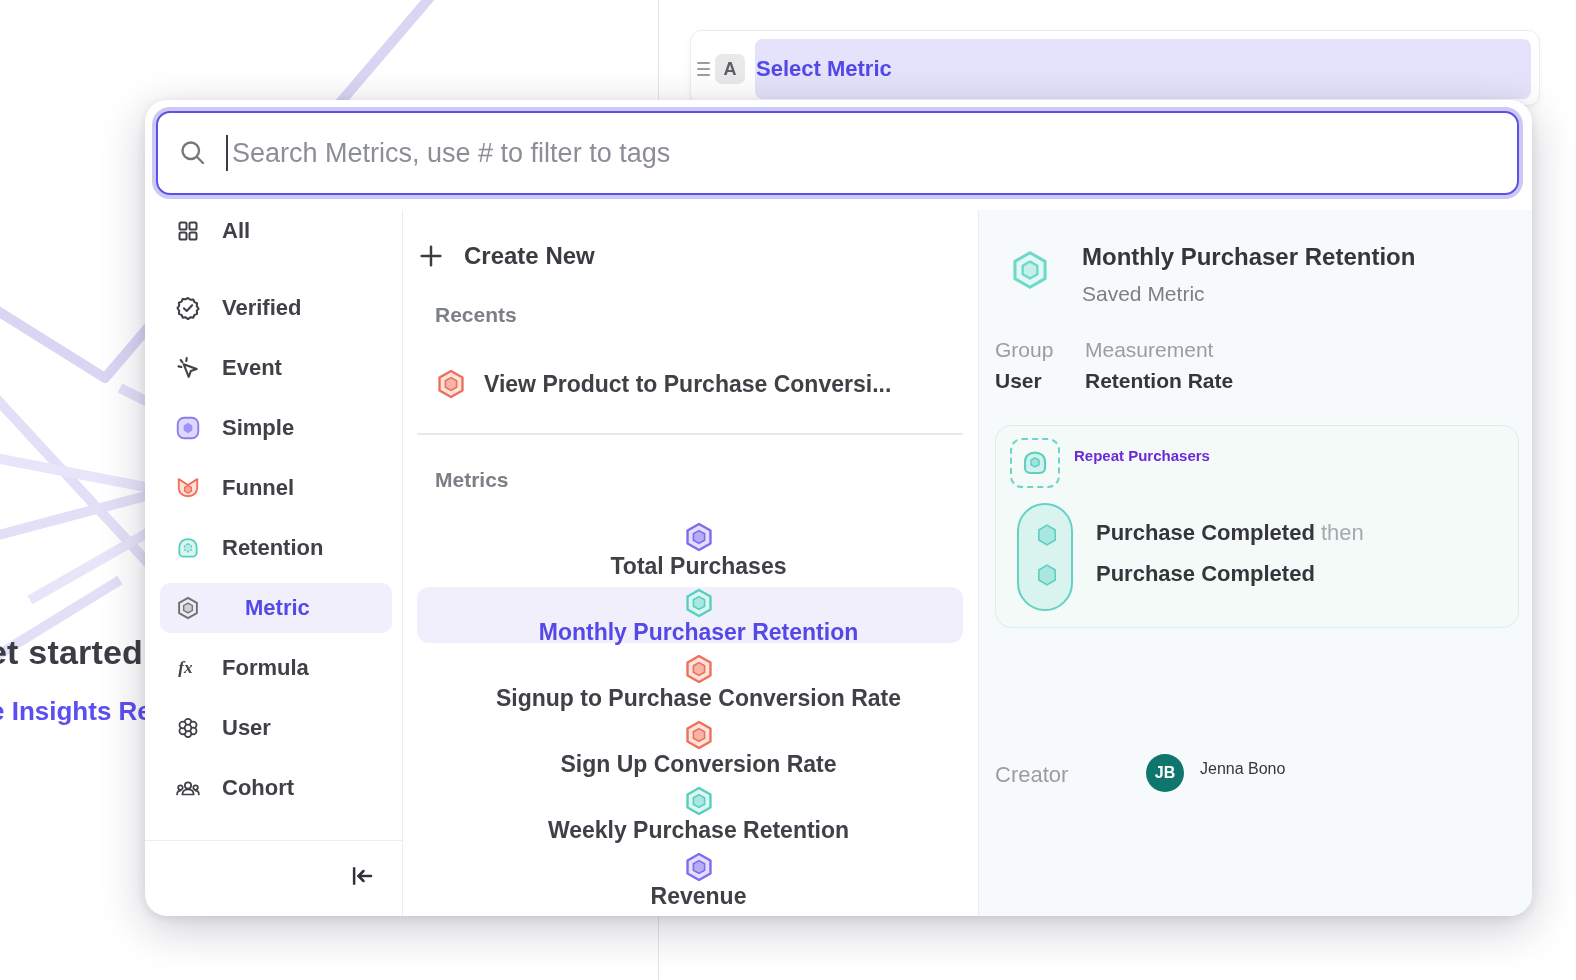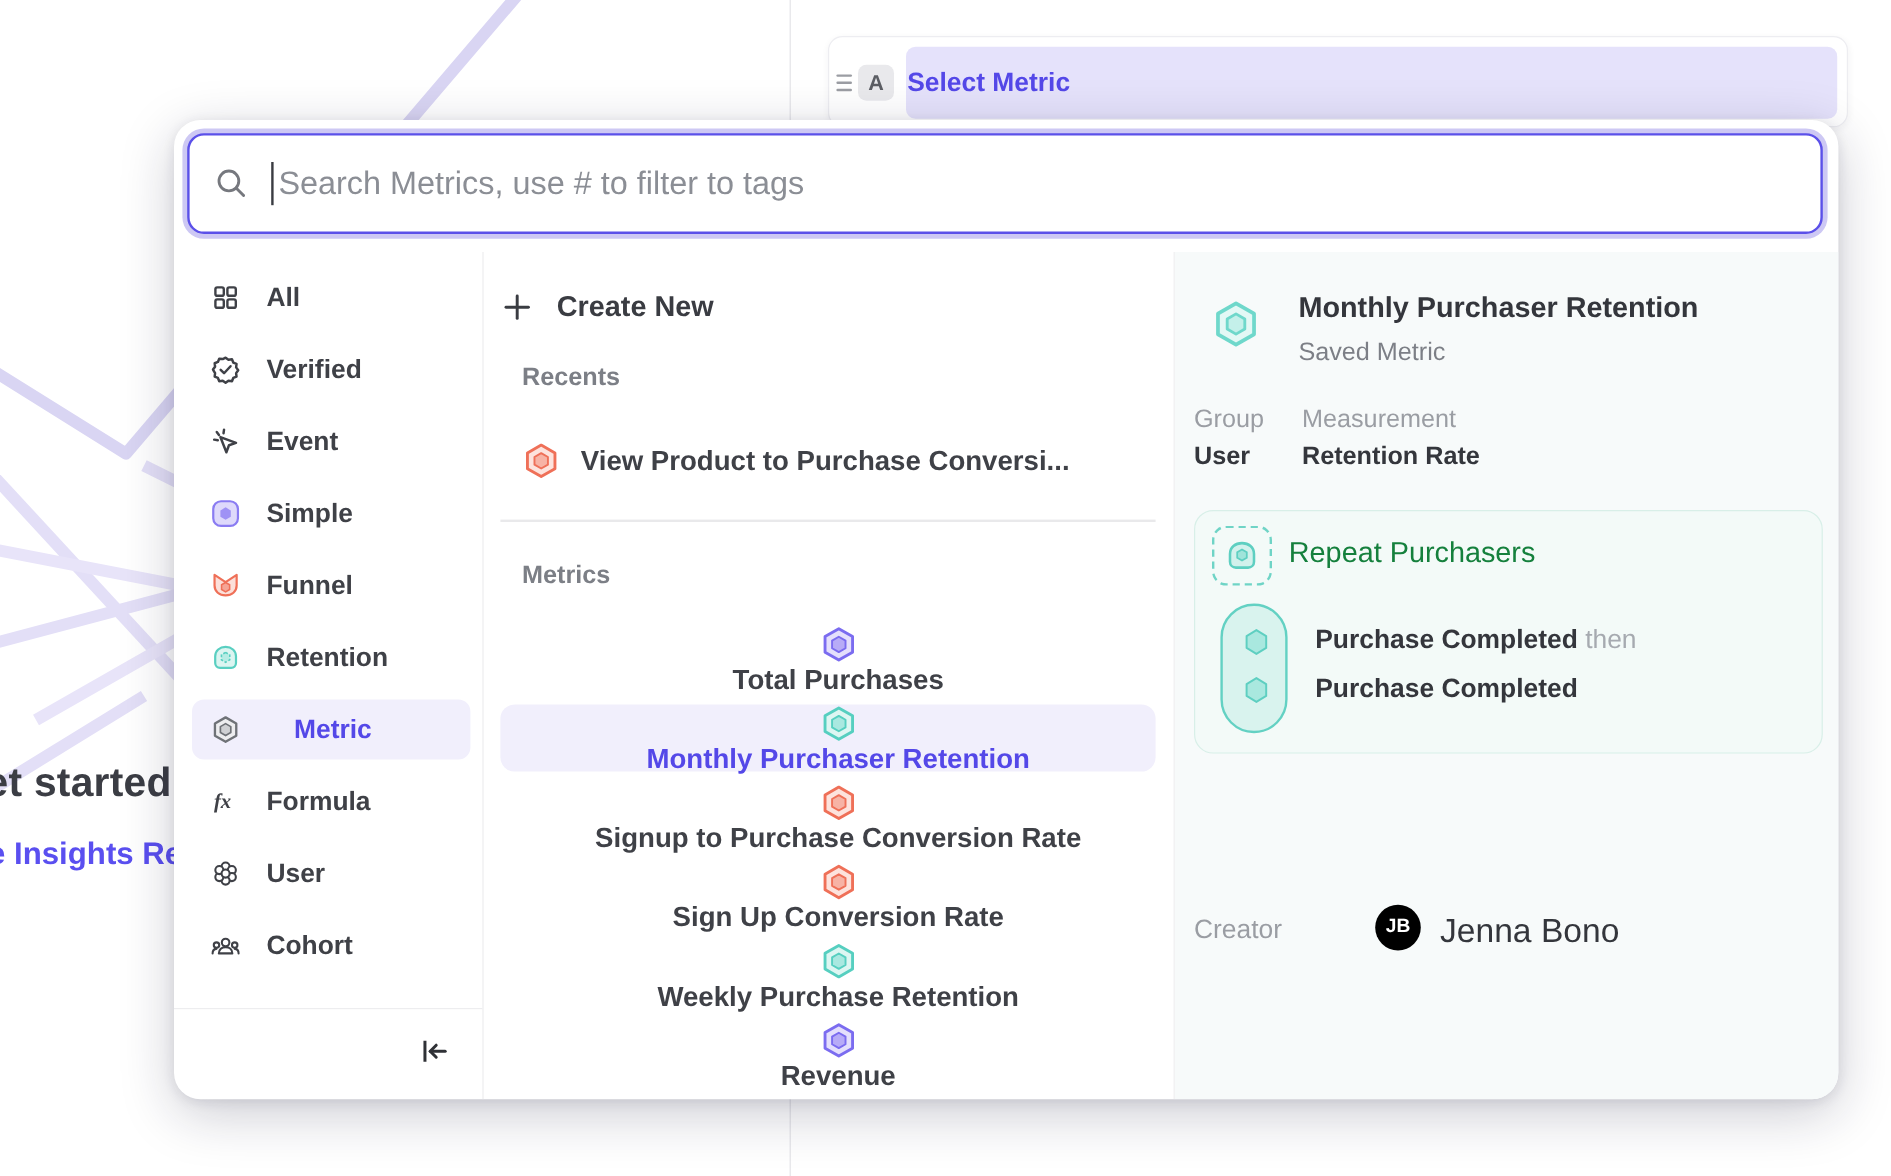--- a/index.html
+++ b/index.html
@@ -57,29 +57,29 @@
   .detail { position:absolute; left:834px; top:110px; right:0; bottom:0; background:#f7fafa; }
   .d-hex { position:absolute; left:29px; top:38px; }
   .d-title { position:absolute; left:103px; top:33px; font-size:24px; font-weight:bold; color:#34363c; }
   .d-sub { position:absolute; left:103px; top:72px; font-size:21px; color:#7c7f86; }
   .d-meta-label { position:absolute; top:128px; font-size:21px; color:#9a9da3; }
   .d-meta-value { position:absolute; top:159px; font-size:21px; font-weight:bold; color:#34363c; }
   .ml1 { left:16px; } .ml2 { left:106px; }
 
   .rp-card { position:absolute; left:16px; top:215px; width:524px; height:203px; background:#f3faf8; border:1px solid #d8efe8; border-radius:16px; }
   .rp-icon { position:absolute; left:14px; top:12px; width:50px; height:50px; border:2px dashed #6fd4c6; border-radius:12px; display:flex; align-items:center; justify-content:center; }
-  .rp-title { position:absolute; left:78px; top:21px; font-size:24px; font-weight:normal; color:#15803d; }
+  .rp-title { position:absolute; left:78px; top:21px; font-size:15px; font-weight:bold; color:#6d28d9; }
   .rp-capsule { position:absolute; left:21px; top:77px; width:56px; height:108px; background:#d9f3ee; border:2px solid #63d1c3; border-radius:28px; }
   .rp-capsule svg { position:absolute; left:14px; }
   .rp-step { position:absolute; left:100px; font-size:22px; font-weight:bold; color:#34363c; }
   .rp-then { font-weight:normal; color:#a6aab0; }
 
   .d-creator-label { position:absolute; left:16px; top:552px; font-size:22px; color:#9a9da3; }
-  .avatar { position:absolute; left:167px; top:544px; width:38px; height:38px; border-radius:50%; background:#000000; color:#fff; font-size:16px; font-weight:bold; display:flex; align-items:center; justify-content:center; }
-  .creator-name { position:absolute; left:221px; top:550px; font-size:28px; color:#34363c; }
+  .avatar { position:absolute; left:167px; top:544px; width:38px; height:38px; border-radius:50%; background:#0f766e; color:#fff; font-size:16px; font-weight:bold; display:flex; align-items:center; justify-content:center; }
+  .creator-name { position:absolute; left:221px; top:550px; font-size:16px; color:#34363c; }
 </style>
 </head>
 <body>
 
 <div class="stage">
 
   <div class="bg-vline"></div>
 
   <svg class="bg-art" width="660" height="700" viewBox="0 0 660 700">
     <polyline points="-20,300 105,378 438,-12" fill="none" stroke="#d9d5f3" stroke-width="10" stroke-linejoin="round"></polyline>
@@ -111,21 +111,21 @@
         <circle cx="10.2" cy="10.2" r="6.6" fill="none" stroke="#76787e" stroke-width="1.9"></circle>
         <line x1="15" y1="15" x2="20" y2="20" stroke="#76787e" stroke-width="1.9" stroke-linecap="round"></line>
       </svg>
       <div class="caret"></div>
       <input type="text" placeholder="Search Metrics, use # to filter to tags" style="">
     </div>
 
     <div class="vdiv1"></div>
     <div class="vdiv2"></div>
 
-    <div class="side-item" style="top:123px">
+    <div class="side-item" style="top:106px">
       <span class="icn">
         <svg width="24" height="24" viewBox="0 0 24 24" fill="none" stroke="#3f4147" stroke-width="2">
           <rect x="3.5" y="3.5" width="7" height="7" rx="1.6"></rect>
             <rect x="13.5" y="3.5" width="7" height="7" rx="1.6"></rect>
           <rect x="3.5" y="13.5" width="7" height="7" rx="1.6"></rect>
             <rect x="13.5" y="13.5" width="7" height="7" rx="1.6"></rect>
         </svg>
         </span>
       <span class="lbl">All</span>
     </div>

